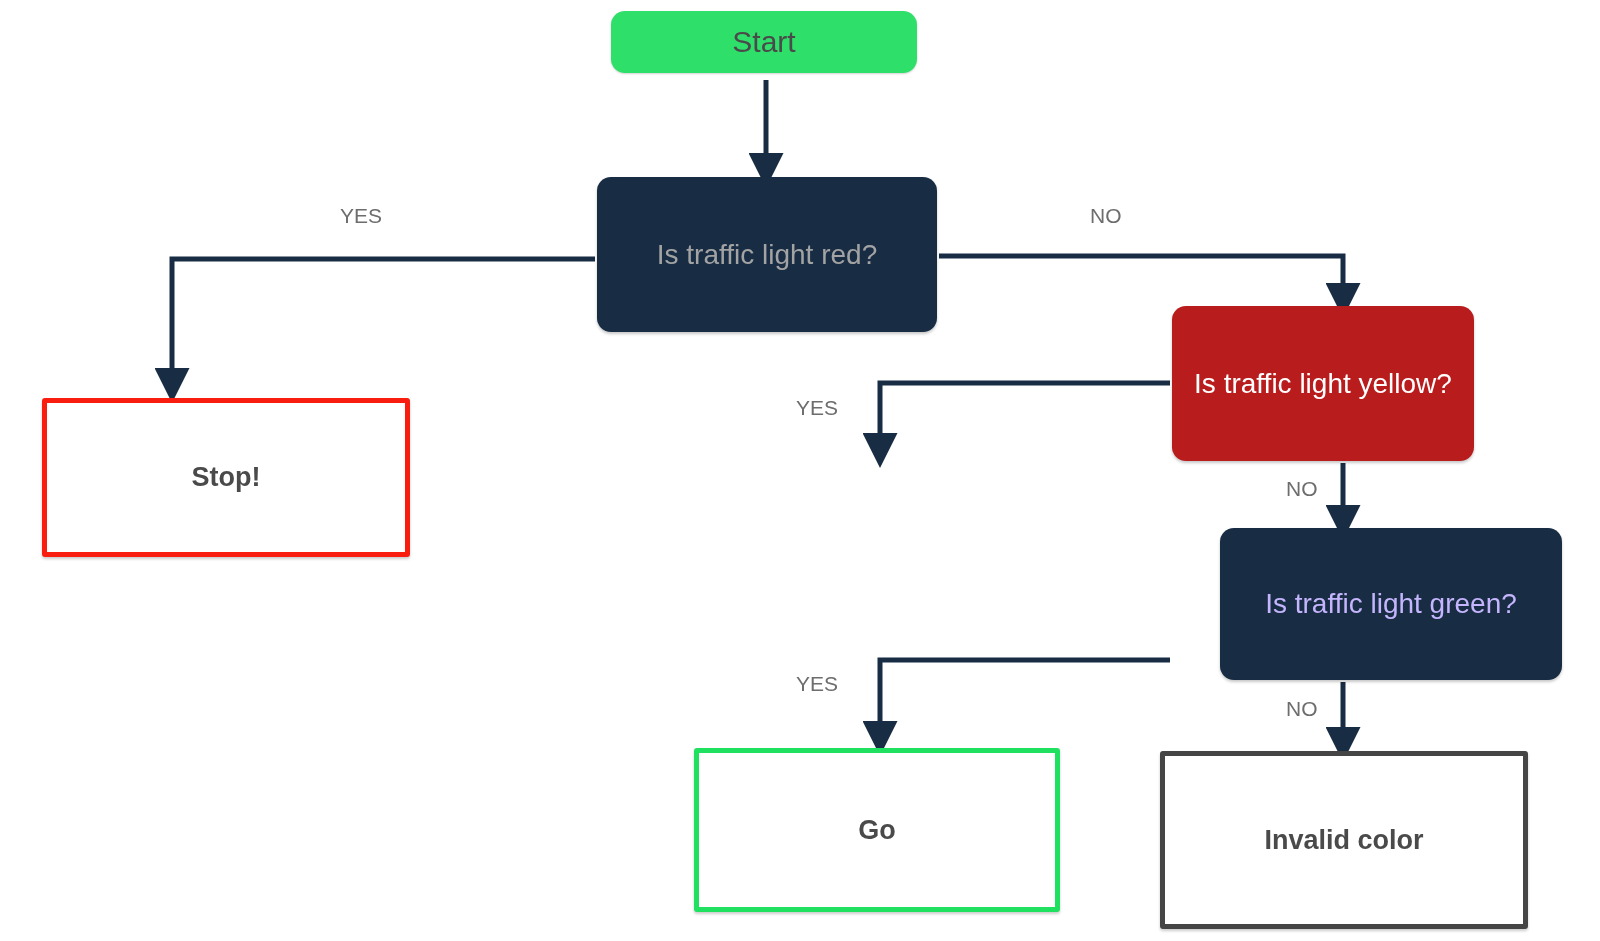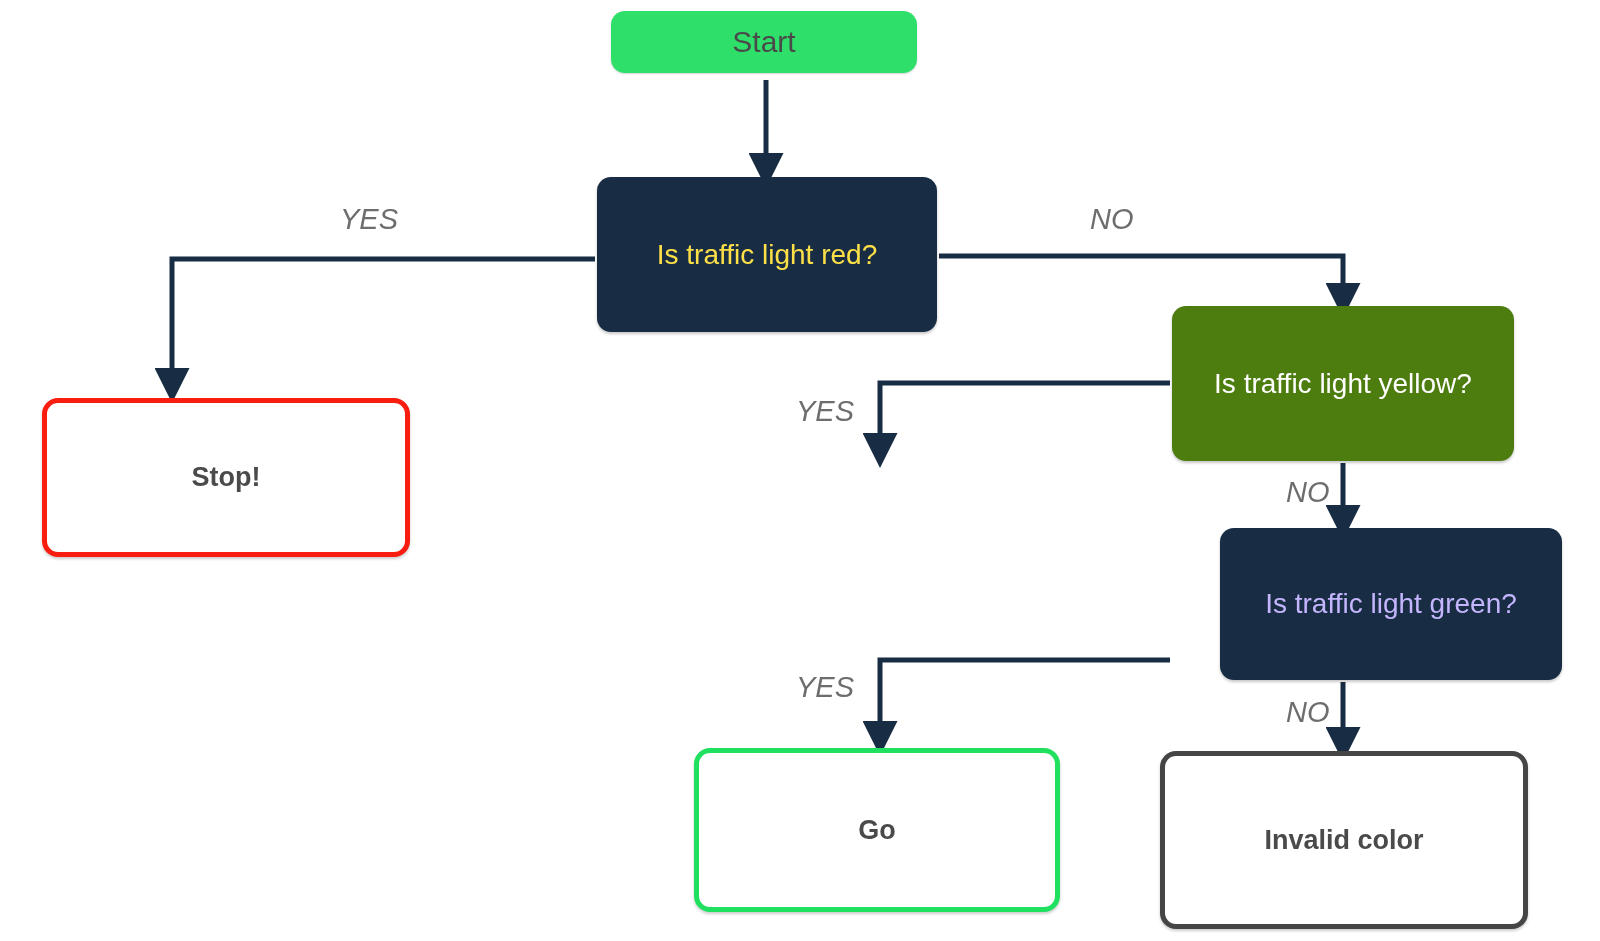--- a/index.html
+++ b/index.html
@@ -51,32 +51,31 @@
     border-radius: 14px;
     box-shadow: 0 2px 3px rgba(0,0,0,0.22);
   }
   .node-outcome {
     background: #ffffff;
     color: #4a4a4a;
     font-size: 27px;
     font-weight: bold;
     border-style: solid;
     border-width: 5px;
-    border-radius: 16px;
+    border-radius: 3px;
     box-shadow: 0 2px 3px rgba(0,0,0,0.20);
     text-align: center;
   }
   .edge-label {
     position: absolute;
     color: #6d6d6d;
-    font-size: 29px;
+    font-size: 21px;
     font-weight: 400;
     white-space: nowrap;
     line-height: 1;
-    font-style: italic;
   }
 </style>
 </head>
 <body>
 
 <div id="canvas" style="background: rgb(255, 255, 255);">
 
   <svg id="edge-layer" viewBox="0 0 1600 941" width="1600" height="941" xmlns="http://www.w3.org/2000/svg">
     <defs>
       <marker id="arrowhead" markerWidth="7" markerHeight="7" refX="1.4" refY="3.5" orient="auto" markerUnits="strokeWidth">
@@ -101,25 +100,25 @@
 
      Go --&gt;
     <path d="M 1170,660 L 880,660 L 880,728" fill="none" stroke="#182c44" stroke-width="5" stroke-linejoin="miter" marker-end="url(#arrowhead)"></path>
 
      Invalid color --&gt;
     <path d="M 1343,682 L 1343,734" fill="none" stroke="#182c44" stroke-width="5" marker-end="url(#arrowhead)"></path>
   </svg>
 
   <div class="node node-terminal-start" id="node-start" style="left: 611px; top: 11px; width: 306px; height: 62px; background: rgb(46, 224, 106); color: rgb(74, 74, 74);">Start</div>
 
-  <div class="node node-decision" id="node-q-red" style="left: 597px; top: 177px; width: 340px; height: 155px; background: rgb(24, 44, 68); color: #fde047;">Is traffic light red?</div>
+  <div class="node node-decision" id="node-q-red" style="left: 597px; top: 177px; width: 340px; height: 155px; background: rgb(24, 44, 68); color: #a3a3a3;">Is traffic light red?</div>
 
   <div class="node node-outcome" id="node-stop" style="left: 42px; top: 398px; width: 368px; height: 159px; background: rgb(255, 255, 255); color: rgb(74, 74, 74); border-color: rgb(248, 29, 14);">Stop!</div>
 
-  <div class="node node-decision" id="node-q-yellow" style="left: 1172px; top: 306px; width: 342px; height: 155px; background: #4d7c0f; color: rgb(255, 255, 255);">Is traffic light yellow?</div>
+  <div class="node node-decision" id="node-q-yellow" style="left: 1172px; top: 306px; width: 302px; height: 155px; background: #b91c1c; color: rgb(255, 255, 255);">Is traffic light yellow?</div>
 
 
   <div class="node node-decision" id="node-q-green" style="left: 1220px; top: 528px; width: 342px; height: 152px; background: rgb(24, 44, 68); color: #c4b5fd;">Is traffic light green?</div>
 
   <div class="node node-outcome" id="node-go" style="left: 694px; top: 748px; width: 366px; height: 164px; background: rgb(255, 255, 255); color: rgb(74, 74, 74); border-color: rgb(32, 224, 96);">Go</div>
 
   <div class="node node-outcome" id="node-invalid" style="left: 1160px; top: 751px; width: 368px; height: 178px; background: rgb(255, 255, 255); color: rgb(74, 74, 74); border-color: rgb(69, 69, 69);">Invalid color</div>
 
   <div class="edge-label" id="label-red-yes" style="left: 340px; top: 205px; color: rgb(109, 109, 109);">YES</div>
 

